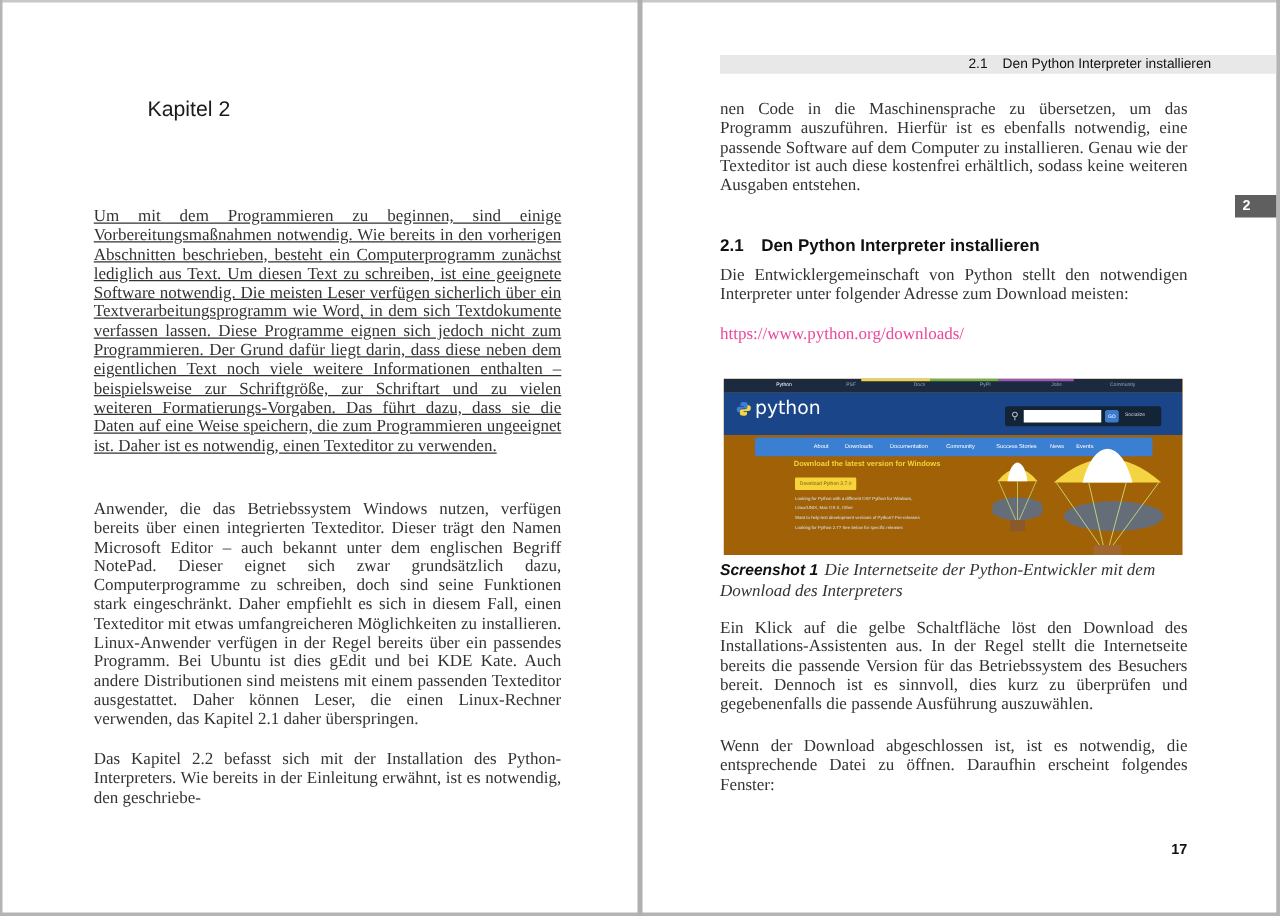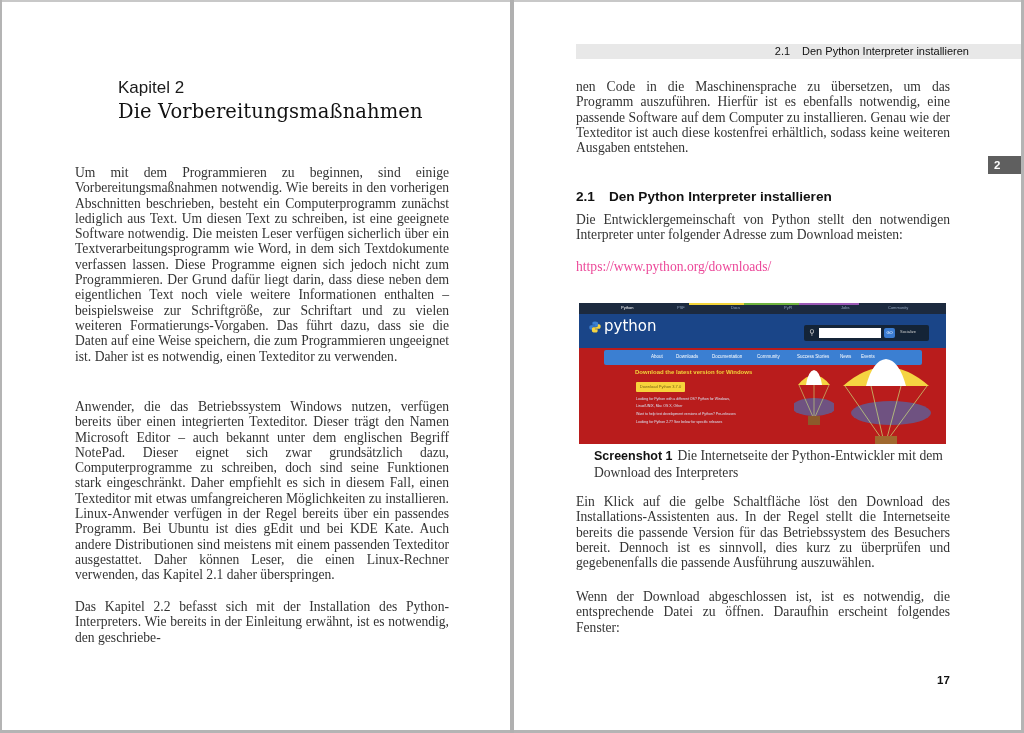--- a/index.html
+++ b/index.html
@@ -16,77 +16,76 @@
   .page-left { left: 2px; width: 460px; }
   .page-right { left: 514px; width: 577px; }
 
   .chapter-label { position: absolute; left: 116px; top: 78px; font-family: "Liberation Sans", sans-serif; font-size: 17px; color: #1a1a1a; }
   .chapter-title { position: absolute; left: 116px; top: 100px; font-family: "DejaVu Serif", serif; font-size: 19.5px; font-weight: normal; color: #111; letter-spacing: 0.1px; }
 
   .body-text { font-family: "Liberation Serif", serif; font-size: 13.6px; line-height: 15.3px; color: #333; text-align: justify; }
   .col-left { position: absolute; left: 73px; width: 374px; }
   .col-right { position: absolute; left: 62px; width: 374px; }
 
-  .para1 { top: 165px; }
+  .para1 { top: 165px; text-decoration: underline; }
   .para2 { top: 399px; }
   .para3 { top: 599px; }
 
   .running-header { position: absolute; left: 62px; top: 44px; width: 445px; height: 15px; background: #e8e8e8; }
   .running-header-text { position: absolute; right: 52px; top: 0; font-family: "Liberation Sans", sans-serif; font-size: 11px; line-height: 15px; color: #111; }
   .running-header-text .num { margin-right: 12px; }
 
   .thumb-tab { position: absolute; left: 474px; top: 156px; width: 33px; height: 18px; background: #5f5f5f; }
   .thumb-tab span { position: absolute; left: 6px; top: 1px; font-family: "Liberation Sans", sans-serif; font-size: 11.5px; font-weight: bold; color: #fff; line-height: 16px; }
 
   .rp1 { top: 79px; }
   .section-heading { position: absolute; left: 62px; top: 189px; font-family: "Liberation Sans", sans-serif; font-size: 13.6px; font-weight: bold; color: #111; }
   .section-heading .num { margin-right: 14px; }
   .rp2 { top: 212px; }
   .url { position: absolute; left: 62px; top: 259px; font-family: "Liberation Serif", serif; font-size: 13.6px; color: #ec4899; }
 
-  .screenshot { position: absolute; left: 65px; top: 303px; width: 367px; height: 141px; background: #b91c1c; overflow: hidden; }
+  .screenshot { position: absolute; left: 65px; top: 303px; width: 367px; height: 141px; background: #a16207; overflow: hidden; }
   .ss-topbar { position: absolute; left: 0; top: 0; width: 100%; height: 11px; background: #1c2a3f; }
   .ss-topbar .colorline { position: absolute; top: 0; height: 2px; }
   .ss-toptab { position: absolute; top: 2px; font-family: "Liberation Sans", sans-serif; font-size: 4px; color: #8fa3bd; }
   .ss-toptab.active { color: #fff; }
   .ss-header { position: absolute; left: 0; top: 11px; width: 100%; height: 34px; background: #1a4588; }
   .ss-logo { position: absolute; left: 10px; top: 18px; width: 12px; height: 12px; }
   .ss-logo-text { position: absolute; left: 25px; top: 14px; font-family: "DejaVu Sans", sans-serif; font-size: 15px; color: #fff; }
   .ss-searchbox { position: absolute; left: 225px; top: 22px; width: 125px; height: 16px; background: #142437; border-radius: 2px; }
   .ss-search-icon { position: absolute; left: 5px; top: 3px; font-size: 8px; color: #ccc; font-family: "DejaVu Sans", sans-serif; }
   .ss-search-input { position: absolute; left: 15px; top: 3px; width: 62px; height: 10px; background: #fff; }
   .ss-go { position: absolute; left: 80px; top: 3px; width: 11px; height: 10px; background: #3a7bd0; border-radius: 2px; font-family: "Liberation Sans", sans-serif; font-size: 4px; color: #fff; text-align: center; line-height: 10px; }
   .ss-socialize { position: absolute; left: 96px; top: 4px; font-family: "Liberation Sans", sans-serif; font-size: 4px; color: #ccc; }
   .ss-nav { position: absolute; left: 25px; top: 47px; width: 318px; height: 15px; background: #3b7fd2; border-radius: 2px; }
   .ss-nav span { position: absolute; top: 4px; font-family: "Liberation Sans", sans-serif; font-size: 4.5px; color: #fff; }
   .ss-dl-title { position: absolute; left: 56px; top: 66px; font-family: "Liberation Sans", sans-serif; font-size: 6px; font-weight: bold; color: #f2d43a; }
   .ss-dl-btn { position: absolute; left: 57px; top: 79px; width: 49px; height: 10px; background: #f7d33b; border-radius: 1px; font-family: "Liberation Sans", sans-serif; font-size: 4px; color: #7a6213; text-align: center; line-height: 10px; }
   .ss-small { position: absolute; left: 57px; font-family: "Liberation Sans", sans-serif; font-size: 3.5px; color: #d8e4f3; white-space: nowrap; }
   .ss-para1 { position: absolute; left: 215px; top: 66px; }
   .ss-para2 { position: absolute; left: 262px; top: 55px; }
 
-  .caption { position: absolute; left: 80px; top: 448px; width: 360px; font-family: "Liberation Serif", serif; font-size: 13.6px; line-height: 15.5px; color: #333; }
+  .caption { position: absolute; left: 62px; top: 448px; width: 360px; font-family: "Liberation Serif", serif; font-size: 13.6px; line-height: 15.5px; color: #333; font-style: italic; }
   .caption .label { font-family: "Liberation Sans", sans-serif; font-weight: bold; color: #111; font-size: 12.5px; margin-right: 5px; }
   .rp3 { top: 494px; }
   .rp4 { top: 589px; }
 
   .page-number { position: absolute; left: 423px; top: 674px; font-family: "Liberation Sans", sans-serif; font-size: 11.5px; font-weight: bold; color: #111; }
 </style>
 </head>
 <body>
 
 <div class="frame-top"></div>
 <div class="frame-left"></div>
 <div class="frame-right"></div>
 <div class="frame-bottom"></div>
 <div class="spine"></div>
 
 <div class="page page-left">
   <div class="chapter-label">Kapitel 2</div>
-  <h1 class="chapter-title">Die Vorbereitungsmaßnahmen</h1>
 
   <p class="body-text col-left para1">Um mit dem Programmieren zu beginnen, sind einige Vorbereitungsmaßnahmen notwendig. Wie bereits in den vorherigen Abschnitten beschrieben, besteht ein Computerprogramm zunächst lediglich aus Text. Um diesen Text zu schreiben, ist eine geeignete Software notwendig. Die meisten Leser verfügen sicherlich über ein Textverarbeitungsprogramm wie Word, in dem sich Textdokumente verfassen lassen. Diese Programme eignen sich jedoch nicht zum Programmieren. Der Grund dafür liegt darin, dass diese neben dem eigentlichen Text noch viele weitere Informationen enthalten – beispielsweise zur Schriftgröße, zur Schriftart und zu vielen weiteren Formatierungs-Vorgaben. Das führt dazu, dass sie die Daten auf eine Weise speichern, die zum Programmieren ungeeignet ist. Daher ist es notwendig, einen Texteditor zu verwenden.</p>
   <p class="body-text col-left para2">Anwender, die das Betriebssystem Windows nutzen, verfügen bereits über einen integrierten Texteditor. Dieser trägt den Namen Microsoft Editor – auch bekannt unter dem englischen Begriff NotePad. Dieser eignet sich zwar grundsätzlich dazu, Computerprogramme zu schreiben, doch sind seine Funktionen stark eingeschränkt. Daher empfiehlt es sich in diesem Fall, einen Texteditor mit etwas umfangreicheren Möglichkeiten zu installieren. Linux-Anwender verfügen in der Regel bereits über ein passendes Programm. Bei Ubuntu ist dies gEdit und bei KDE Kate. Auch andere Distributionen sind meistens mit einem passenden Texteditor ausgestattet. Daher können Leser, die einen Linux-Rechner verwenden, das Kapitel 2.1 daher überspringen.</p>
   <p class="body-text col-left para3">Das Kapitel 2.2 befasst sich mit der Installation des Python-Interpreters. Wie bereits in der Einleitung erwähnt, ist es notwendig, den geschriebe-</p>
 </div>
 
 <div class="page page-right">
   <div class="running-header">
     <div class="running-header-text">
       <span class="num">2.1</span><span>Den Python Interpreter installieren</span>

